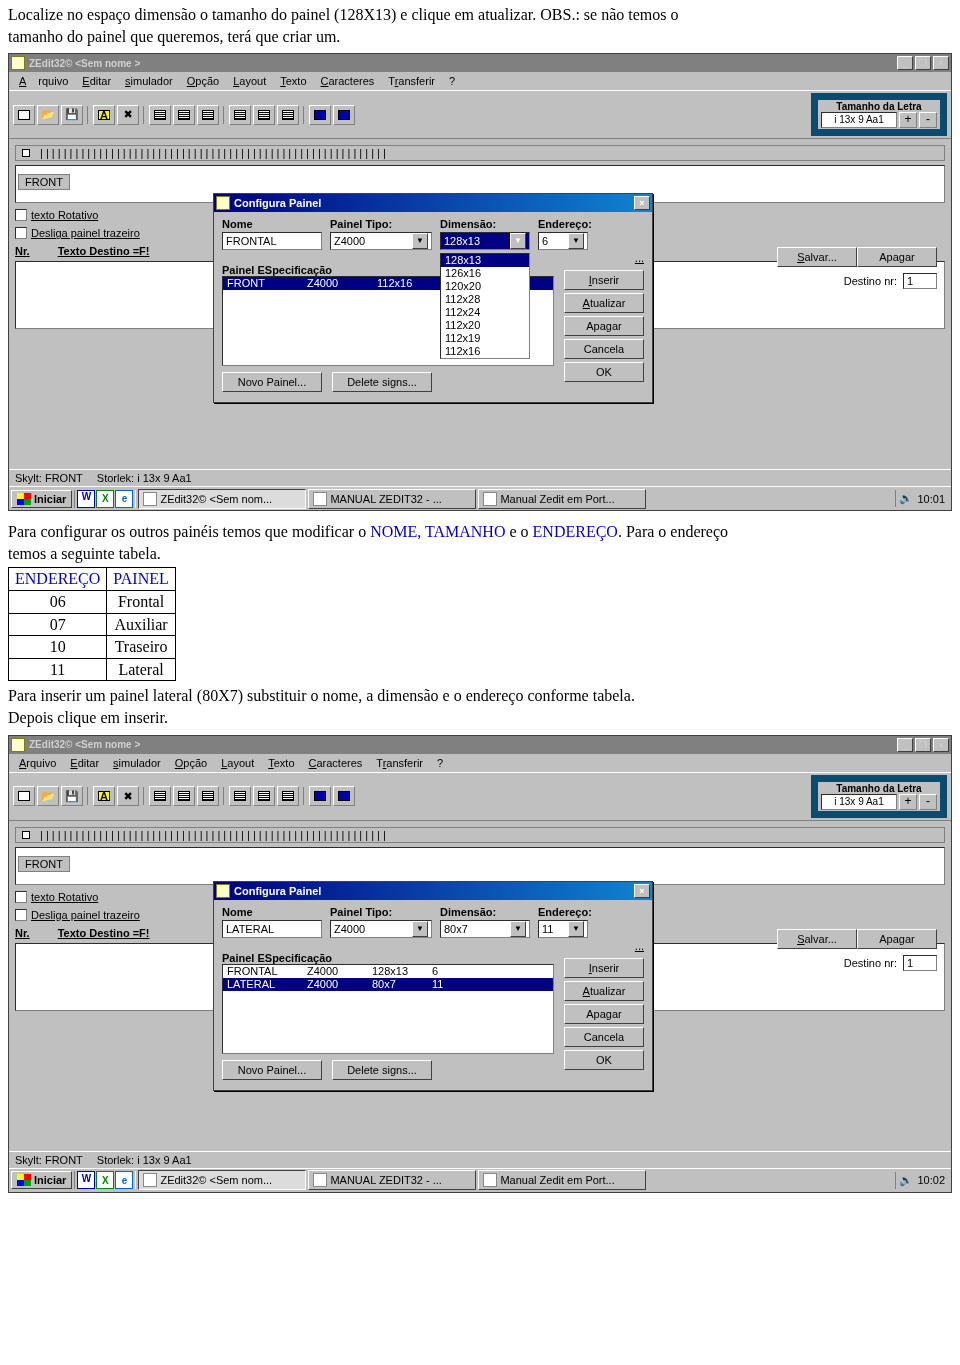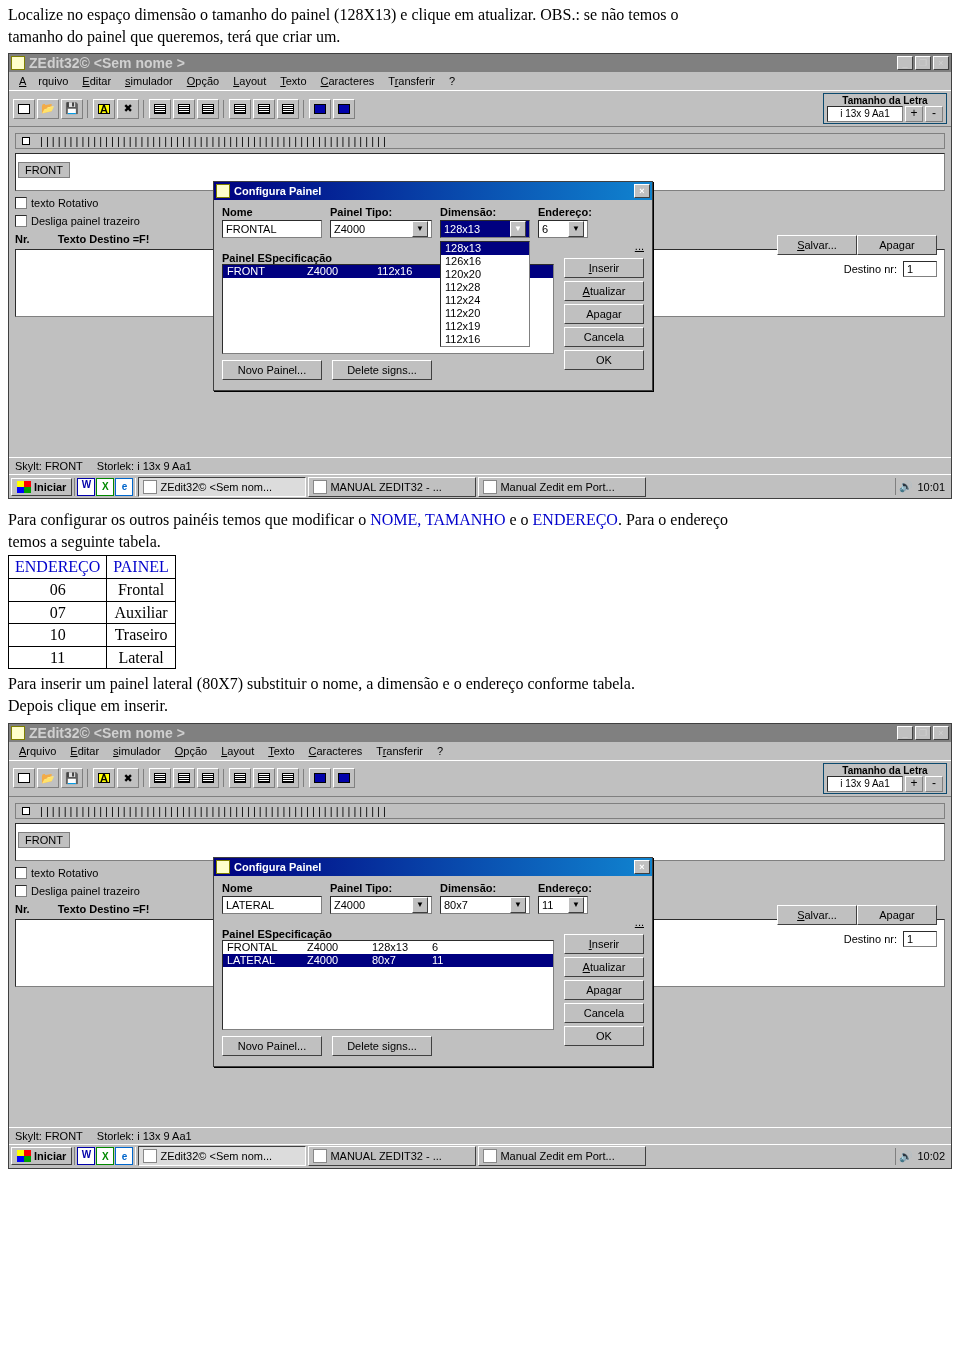--- a/index.html
+++ b/index.html
@@ -4,44 +4,44 @@
 <style>
   * { box-sizing: border-box; margin: 0; padding: 0; }
   body { font-family: "Times New Roman", serif; font-size: 16px; background: #fff; width: 960px; }
   .doc { padding: 4px 8px 8px 8px; }
   .intro { margin-bottom: 6px; line-height: 1.35; }
   .screenshot { margin: 4px 0 10px 0; }
 
   .win { background: #c0c0c0; border: 1px solid #404040; font-family: Tahoma, Arial, sans-serif; font-size: 11px; color: #000; position: relative; }
   .titlebar { background: linear-gradient(#808080,#808080); color: #d0d0d0; display: flex; align-items: center; height: 18px; padding: 0 2px; }
   .titlebar .ticon { width: 14px; height: 14px; background: #ffffcc; border: 1px solid #808000; margin-right: 4px; }
-  .titlebar .ttext { flex: 1; font-weight: bold; font-size: 14px; }
+  .titlebar .ttext { flex: 1; font-weight: bold; font-size: 10px; }
   .titlebar .wbtns { display: flex; gap: 2px; }
   .wbtn { width: 16px; height: 14px; background: #c0c0c0; border: 1px solid #fff; border-right-color: #404040; border-bottom-color: #404040; font-size: 9px; text-align: center; line-height: 12px; }
   .menubar { display: flex; gap: 2px; padding: 2px 4px; background: #c0c0c0; }
   .menubar span { padding: 1px 6px; color: #000; }
   .menubar span u { text-decoration: underline; }
   .toolbar { display: flex; align-items: center; padding: 2px 4px; gap: 2px; border-top: 1px solid #fff; border-bottom: 1px solid #808080; }
   .tbtn { width: 22px; height: 20px; background: #c0c0c0; border: 1px solid #fff; border-right-color: #808080; border-bottom-color: #808080; display:flex; align-items:center; justify-content:center; font-size:11px; }
   .tbtn.sep { width: 2px; border: none; background: transparent; border-left: 1px solid #808080; height: 18px; margin: 0 2px; }
   .tbtn .sq { width: 12px; height: 10px; background: #fff; border: 1px solid #000; }
   .tbtn.yellow .sq { background: #ffff00; }
   .tbtn.blue .sq { background: #0000aa; }
   .tbtn.striped .sq { background: repeating-linear-gradient(0deg,#000,#000 1px,#fff 1px,#fff 2px); }
-  .tamanho { margin-left: auto; border: 1px solid #0c4a6e; background: #c0c0c0; padding: 1px 3px; text-align: center; }
+  .tamanho { margin-left: auto; border: 7px solid #0c4a6e; background: #c0c0c0; padding: 1px 3px; text-align: center; }
   .tamanho .lbl { font-weight: bold; font-size: 10px; }
   .tamanho .row { display: flex; gap: 2px; align-items: center; }
   .tinput { background: #fff; border: 1px inset #808080; width: 76px; height: 16px; font-size: 10px; padding: 0 2px; line-height: 14px; }
   .pm { width: 18px; height: 16px; background: #c0c0c0; border: 1px solid #fff; border-right-color: #808080; border-bottom-color: #808080; text-align: center; font-size: 12px; line-height: 13px; cursor: default; }
 
   .workarea { position: relative; padding: 6px; min-height: 330px; }
   .ruler { background: #c0c0c0; border: 1px solid #808080; height: 16px; display: flex; align-items: center; gap: 10px; padding: 0 6px; font-size: 11px; margin-bottom:4px; }
   .mainpanel { background: #fff; border: 1px inset #808080; height: 38px; margin-bottom: 6px; }
   .leftopts { display: flex; flex-direction: column; gap: 6px; margin-top: 6px; font-size: 11px; }
-  .chkrow { display: flex; align-items: center; gap: 4px; }
+  .chkrow { display: flex; align-items: center; gap: 4px; text-decoration: underline; }
   .chkbox { width: 12px; height: 12px; background: #fff; border: 1px inset #808080; }
   .bigwhite { background: #fff; border: 1px inset #808080; height: 68px; margin-top: 4px; }
   .rightcol { position: absolute; right: 14px; top: 108px; display: flex; flex-direction: column; gap: 6px; align-items: flex-end; }
   .rightrow { display: flex; }
   .btn3d { background: #c0c0c0; border: 1px solid #fff; border-right-color: #404040; border-bottom-color: #404040; padding: 2px 10px; min-width: 80px; text-align: center; font-size: 11px; height: 20px; line-height: 15px; }
   .destrow { display: flex; align-items: center; gap: 6px; }
   .numbox { background: #fff; border: 1px inset #808080; width: 34px; height: 16px; font-size: 11px; padding: 0 3px; line-height:14px; }
 
   .dialog { position: absolute; left: 204px; top: 54px; width: 440px; background: #c0c0c0; border: 1px solid #404040; box-shadow: 1px 1px 0 #000; }
   .dialog .dtitle { background: linear-gradient(90deg,#000080,#1084d0); color: #fff; display: flex; align-items: center; height: 18px; padding: 0 2px; font-weight: bold; font-size: 11px; }

